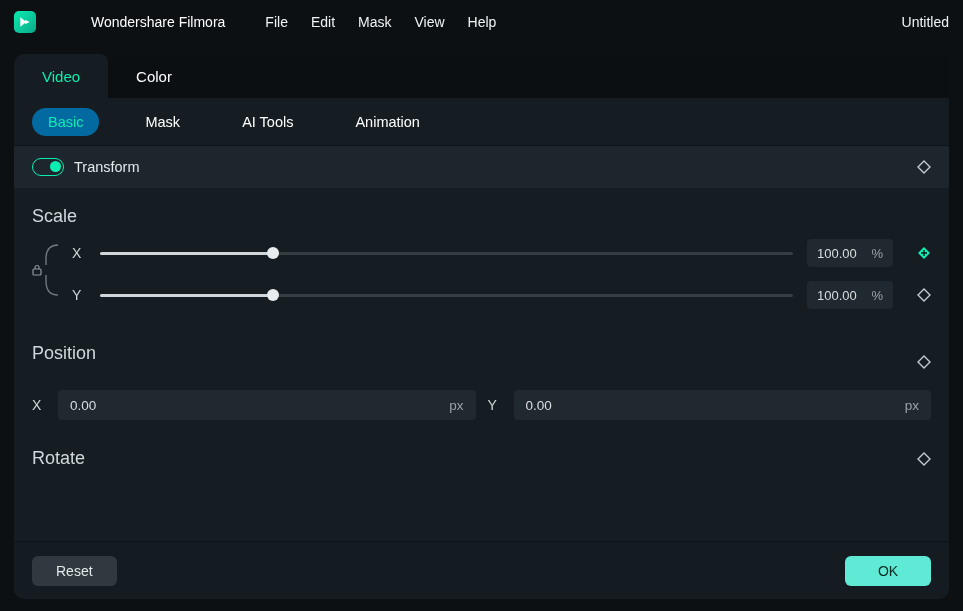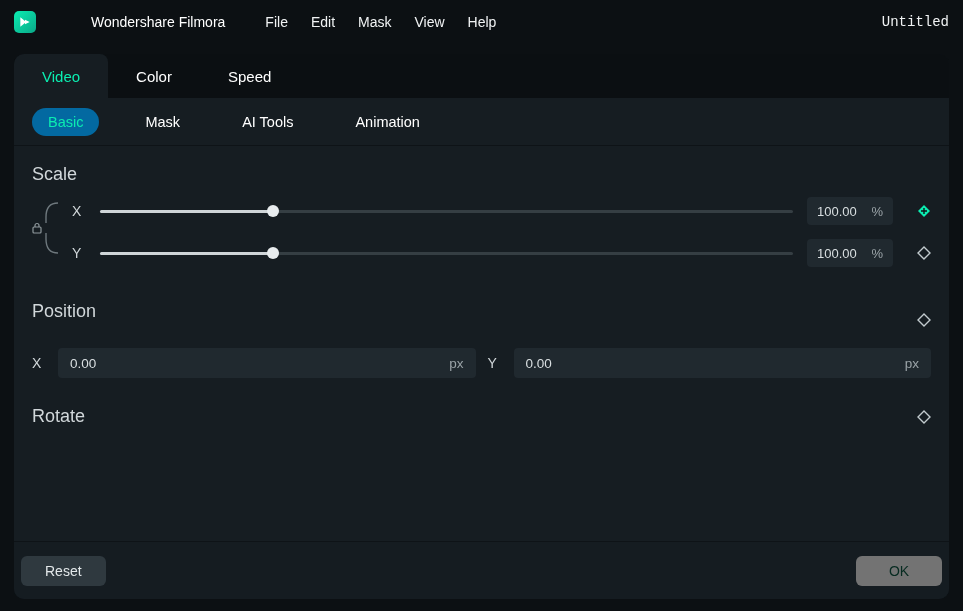--- a/index.html
+++ b/index.html
@@ -5,21 +5,21 @@
     * { box-sizing: border-box; margin: 0; padding: 0; font-family: -apple-system, BlinkMacSystemFont, "Segoe UI", Arial, sans-serif; }
     body { background: #0c1013; width: 963px; height: 611px; overflow: hidden; color: #c2cbce; font-size: 14px; user-select: none; }
 
     
     .titlebar { height: 44px; display: flex; align-items: center; padding: 0 14px; }
     .logo { width: 22px; height: 22px; border-radius: 5px; background: linear-gradient(135deg, #0bedb1, #0aa888); display: flex; align-items: center; justify-content: center; margin-right: 10px; }
     .logo svg { width: 14px; height: 14px; }
     .app-title { color: #fff; font-size: 14px; font-weight: 500; margin-right: 40px; margin-left: 45px; }
     .menu { display: flex; gap: 23px; }
     .menu-item { color: #f1f3f4; font-size: 14px; cursor: pointer; }
-    .project-name { margin-left: auto; color: #f1f3f4; font-size: 14px; font-family: Liberation Mono, monospace; }
+    .project-name { margin-left: auto; color: #f1f3f4; font-size: 14px; }
 
     
     .panel { position: absolute; left: 14px; right: 14px; top: 54px; bottom: 12px; background: #11171c; border-radius: 10px; overflow: hidden; display: flex; flex-direction: column; }
 
     
     .ptabs { height: 44px; display: flex; align-items: stretch; background: #0b0f12; }
     .ptab { padding: 16px 28px; display: flex; align-items: center; cursor: pointer; font-size: 15px; color: #fff; }
     .ptab.active { background: #161d22; color: #0bedb1; border-top-left-radius: 8px; border-top-right-radius: 8px; }
 
     
@@ -67,24 +67,24 @@
     .pos-input { flex: 1; height: 30px; background: #20292f; border-radius: 4px; display: flex; align-items: center; justify-content: space-between; padding: 0 12px; font-size: 13.5px; color: #d9dfe1; }
     .pos-input .unit { color: #9aa3a7; }
     .pos-lbl { width: 14px; color: #d1d7da; font-size: 14px; }
 
     
     .rot-row { display: flex; align-items: center; gap: 14px; margin-top: 10px; }
     .dial { width: 26px; height: 26px; border-radius: 50%; background: radial-gradient(circle at 35% 30%, #fcfdfd 0%, #b7bfc2 60%, #8d9699 100%); position: relative; cursor: pointer; }
     .rot-input { flex: 1; height: 30px; background: #20292f; border-radius: 4px; display: flex; align-items: center; padding: 0 12px; font-size: 13.5px; color: #d9dfe1; }
 
     
-    .footer { height: 58px; border-top: 1px solid #0e1317; background: #151c21; display: flex; align-items: center; padding: 0 7px; }
+    .footer { height: 58px; border-top: 1px solid #0e1317; background: #151c21; display: flex; align-items: center; padding: 0 18px; }
     .btn { height: 30px; padding: 0 24px; border-radius: 6px; font-size: 14px; display: flex; align-items: center; justify-content: center; cursor: pointer; }
     .btn-reset { background: #2f393f; color: #e3e8ea; }
-    .btn-ok { background: #737373; color: #072b21; font-weight: 500; margin-left: auto; min-width: 86px; }
+    .btn-ok { background: #5eead4; color: #072b21; font-weight: 500; margin-left: auto; min-width: 86px; }
   </style>
 </head>
 <body>
 
 <div class="titlebar">
   <div class="logo">
     <svg viewBox="0 0 24 24">
         <path d="M4 4 L14 12 L4 20 Z M12 8 L20 12 L12 16 Z" fill="#fff"></path>
       </svg>
   </div>
@@ -97,32 +97,42 @@
     <div class="menu-item">Help</div>
   </div>
   <div class="project-name">Untitled</div>
 </div>
 
 <div class="panel">
 
   <div class="ptabs">
     <div class="ptab active">Video</div>
     <div class="ptab">Color</div>
-    <div class="ptab">Speed</div>
   </div>
 
   <div class="stabs">
     <div class="stab active">Basic</div>
     <div class="stab">Mask</div>
     <div class="stab">AI Tools</div>
     <div class="stab">Animation</div>
   </div>
 
   <div class="content">
 
+    <div class="section-toggle">
+      <div class="toggle">
+          <div class="knob"></div>
+        </div>
+      <div class="section-title">Transform</div>
+      <div class="kf">
+        <svg width="14" height="14" viewBox="0 0 14 14">
+            <path d="M7 1 L13 7 L7 13 L1 7 Z" fill="none" stroke="#c2cbce" stroke-width="1.4"></path>
+          </svg>
+      </div>
+    </div>
 
     <div class="group">
       <div class="group-label">Scale</div>
       <div class="scale-block">
         <div class="lockbrace">
           <svg class="brace" width="22" height="58" viewBox="0 0 22 58">
             <path d="M20 4 Q8 4 8 18 L8 24 M8 34 L8 40 Q8 54 20 54" fill="none" stroke="#6e787d" stroke-width="1.4"></path>
           </svg>
           <svg class="lock-icon" width="14" height="14" viewBox="0 0 14 14">
             <rect x="3" y="6" width="8" height="6" rx="1" fill="none" stroke="#8f999d" stroke-width="1.2"></rect>

